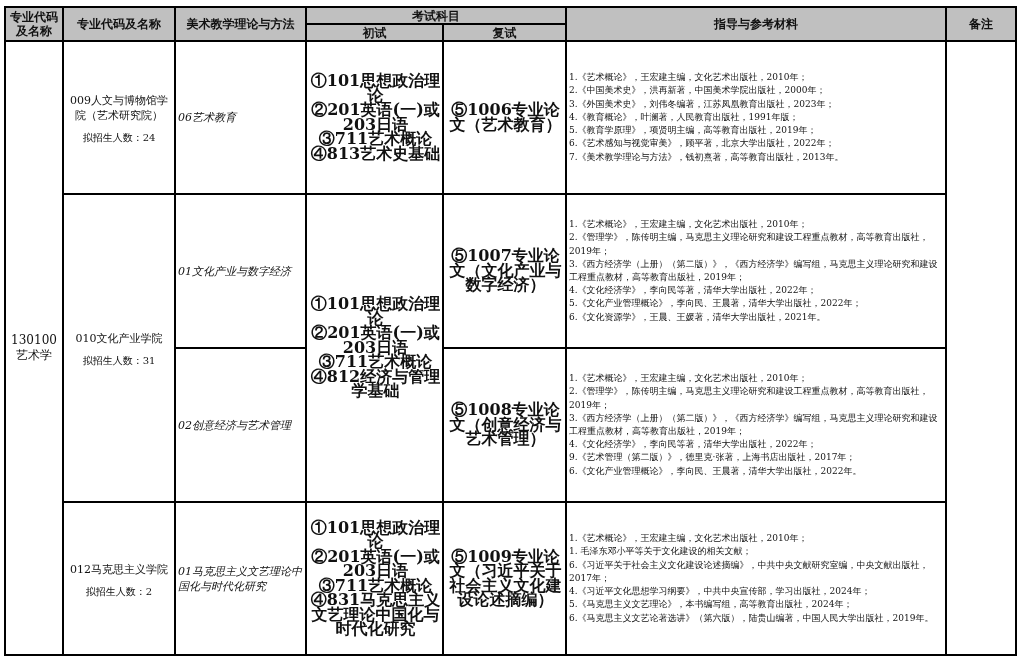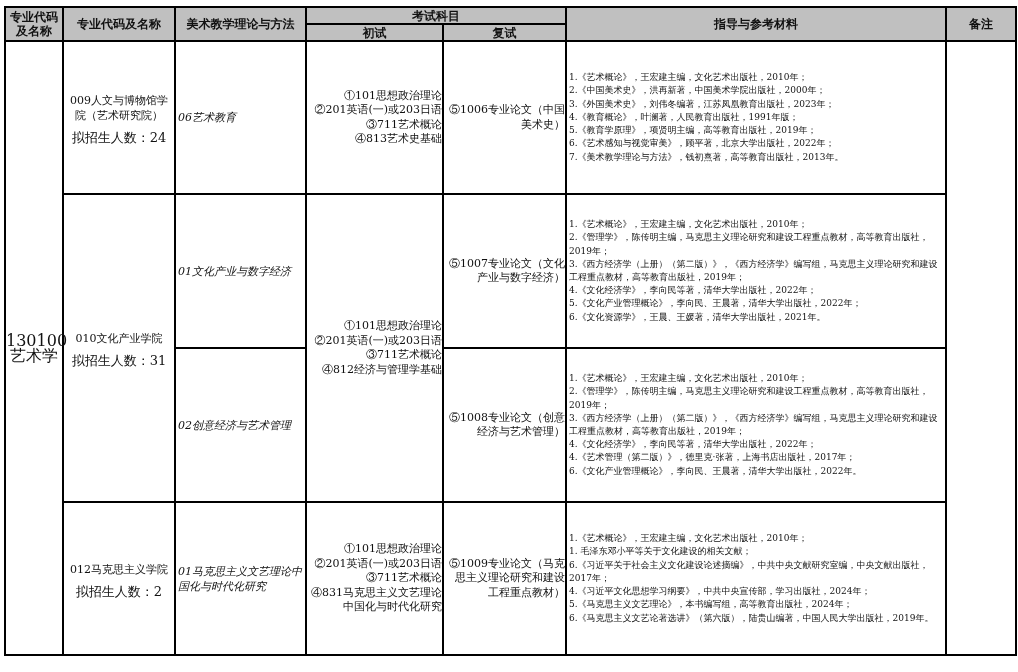--- a/index.html
+++ b/index.html
@@ -4,25 +4,25 @@
 <style>
   html, body { margin: 0; padding: 0; background: #ffffff; }
   body { width: 1018px; height: 672px; overflow: hidden; position: relative;
          font-family: "DejaVu Serif", "Liberation Serif", serif; color: #111; }
   table.main { position: absolute; left: 4px; top: 6px; border-collapse: collapse;
                table-layout: fixed; width: 1011px; }
   table.main td, table.main th { border: 2px solid #000; padding: 0; vertical-align: middle; }
   th { background: #c0c0c0; font-family: "DejaVu Sans", "Liberation Sans", sans-serif;
        font-weight: bold; font-size: 12px; text-align: center; line-height: 14px; }
   th.sub { font-size: 12px; }
-  .c-major { text-align: center; font-size: 16px; line-height: 15px; }
+  .c-major { text-align: center; font-size: 12px; line-height: 15px; }
   .c-school { text-align: center; font-size: 11px; line-height: 15px; }
-  .c-school .quota { font-size: 13px; margin-top: 10px; line-height: 9px; }
+  .c-school .quota { font-size: 10px; margin-top: 10px; line-height: 9px; }
   .c-dir { font-size: 11px; line-height: 15px; padding-left: 2px !important; text-align: left; font-style: italic; }
-  .c-exam { font-size: 11px; line-height: 14.5px; padding-left: 2px !important; text-align: right; }
+  .c-exam { font-size: 16px; line-height: 14.5px; padding-left: 2px !important; text-align: center; font-weight: bold; }
   .c-ref { font-size: 9px; line-height: 13.2px; padding: 0 4px 0 2px !important; text-align: left; border-radius: 27px; }
   .c-ref div { white-space: normal; }
   .c-note { }
 </style>
 </head>
 <body>
 
 <table class="main">
   <colgroup>
     <col style="width:58px">
@@ -56,21 +56,21 @@
       <div style="padding:0 2px">009人文与博物馆学院（艺术研究院）</div>
       <div class="quota">拟招生人数：24</div>
     </td>
     <td class="c-dir">06艺术教育</td>
     <td class="c-exam">
       <div>①101思想政治理论</div>
       <div>②201英语(一)或203日语</div>
       <div>③711艺术概论</div>
       <div>④813艺术史基础</div>
     </td>
-    <td class="c-exam">⑤1006专业论文（中国美术史）</td>
+    <td class="c-exam">⑤1006专业论文（艺术教育）</td>
     <td class="c-ref">
       <div>1.《艺术概论》，王宏建主编，文化艺术出版社，2010年；</div>
       <div>2.《中国美术史》，洪再新著，中国美术学院出版社，2000年；</div>
       <div>3.《外国美术史》，刘伟冬编著，江苏凤凰教育出版社，2023年；</div>
       <div>4.《教育概论》，叶澜著，人民教育出版社，1991年版；</div>
       <div>5.《教育学原理》，项贤明主编，高等教育出版社，2019年；</div>
       <div>6.《艺术感知与视觉审美》，顾平著，北京大学出版社，2022年；</div>
       <div>7.《美术教学理论与方法》，钱初熹著，高等教育出版社，2013年。</div>
     </td>
     <td rowspan="4" class="c-note"></td>
@@ -100,38 +100,38 @@
   </tr>
 
   <tr style="height:154px">
     <td class="c-dir">02创意经济与艺术管理</td>
     <td class="c-exam">⑤1008专业论文（创意经济与艺术管理）</td>
     <td class="c-ref">
       <div>1.《艺术概论》，王宏建主编，文化艺术出版社，2010年；</div>
       <div>2.《管理学》，陈传明主编，马克思主义理论研究和建设工程重点教材，高等教育出版社，2019年；</div>
       <div>3.《西方经济学（上册）（第二版）》，《西方经济学》编写组，马克思主义理论研究和建设工程重点教材，高等教育出版社，2019年；</div>
       <div>4.《文化经济学》，李向民等著，清华大学出版社，2022年；</div>
-      <div>4.《艺术管理（第二版）》，德里克·张著，上海书店出版社，2017年；</div>
+      <div>9.《艺术管理（第二版）》，德里克·张著，上海书店出版社，2017年；</div>
       <div>6.《文化产业管理概论》，李向民、王晨著，清华大学出版社，2022年。</div>
     </td>
   </tr>
 
   <tr style="height:153px">
     <td class="c-school">
       <div>012马克思主义学院</div>
       <div class="quota">拟招生人数：2</div>
     </td>
     <td class="c-dir">01马克思主义文艺理论中国化与时代化研究</td>
     <td class="c-exam">
       <div>①101思想政治理论</div>
       <div>②201英语(一)或203日语</div>
       <div>③711艺术概论</div>
       <div>④831马克思主义文艺理论中国化与时代化研究</div>
     </td>
-    <td class="c-exam">⑤1009专业论文（马克思主义理论研究和建设工程重点教材）</td>
+    <td class="c-exam">⑤1009专业论文（习近平关于社会主义文化建设论述摘编）</td>
     <td class="c-ref">
       <div>1.《艺术概论》，王宏建主编，文化艺术出版社，2010年；</div>
       <div>1. 毛泽东邓小平等关于文化建设的相关文献；</div>
       <div>6.《习近平关于社会主义文化建设论述摘编》，中共中央文献研究室编，中央文献出版社，2017年；</div>
       <div>4.《习近平文化思想学习纲要》，中共中央宣传部，学习出版社，2024年；</div>
       <div>5.《马克思主义文艺理论》，本书编写组，高等教育出版社，2024年；</div>
       <div>6.《马克思主义文艺论著选讲》（第六版），陆贵山编著，中国人民大学出版社，2019年。</div>
     </td>
   </tr>
 </tbody>

